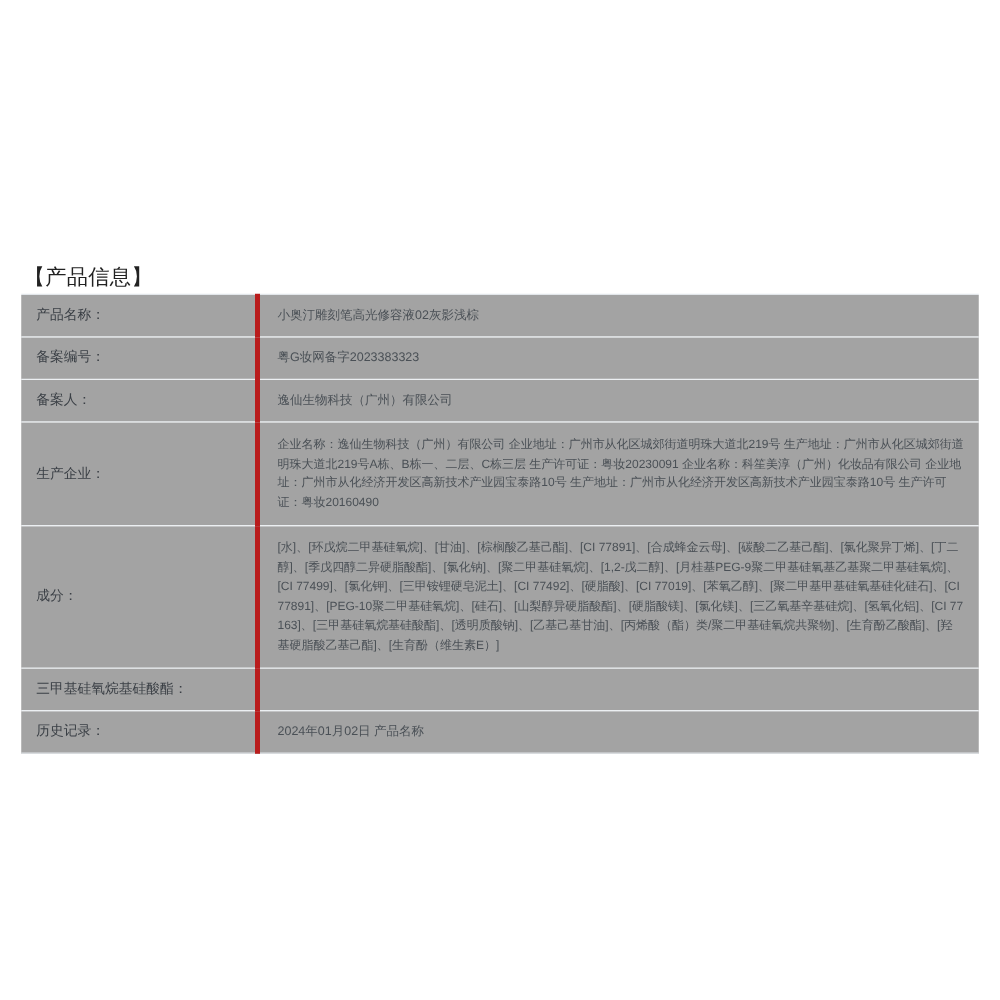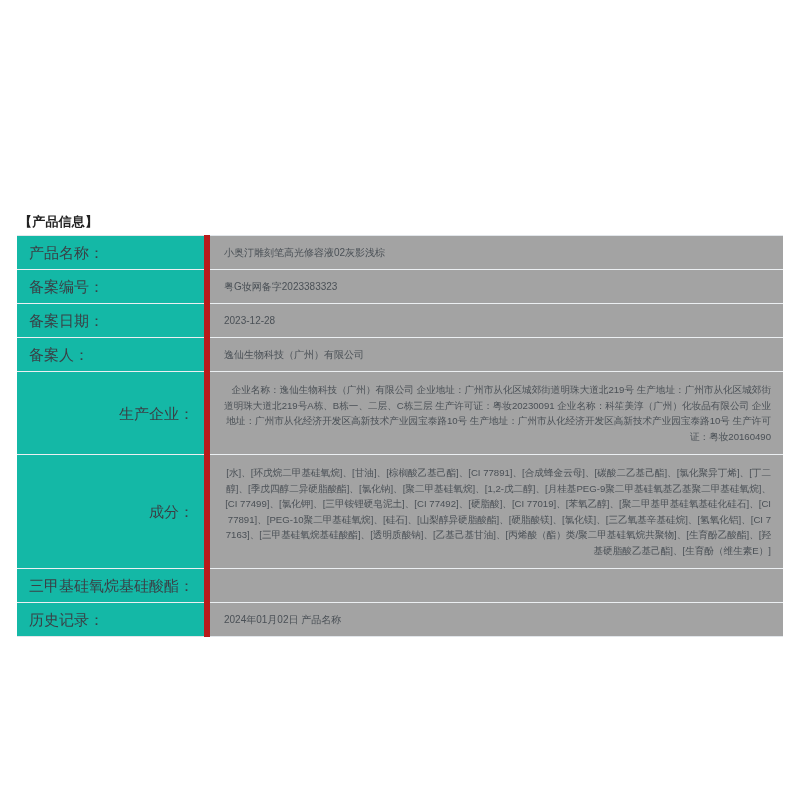--- a/index.html
+++ b/index.html
@@ -17,88 +17,84 @@
     background: #ffffff;
     box-sizing: border-box;
   }
   .doc-wrap {
     position: absolute;
     left: 17px;
     top: 215px;
     width: 766px;
   }
   .section-title {
-    font-size: 13px;
+    font-size: 17px;
     color: #222222;
-    font-weight: bold;
+    font-weight: normal;
     letter-spacing: 0.2px;
     margin: 0 0 6px 2px;
     line-height: 14px;
   }
   table.info-table {
     width: 766px;
     border-collapse: collapse;
     table-layout: fixed;
     border-top: 1px solid #e2e6ea;
     border-bottom: 1px solid #e2e6ea;
   }
   table.info-table tr {
     border-bottom: 1px solid #eceff2;
   }
   table.info-table tr:last-child {
     border-bottom: none;
   }
   td.label-cell {
     width: 165px;
-    background: #14b8a6;
+    background: #a3a3a3;
     color: #3a3f45;
-    font-size: 15px;
+    font-size: 11px;
     padding: 9px 10px 9px 12px;
     vertical-align: middle;
     line-height: 15px;
-    border-right: 6px solid #b91c1c;
+    border-right: 4px solid #b91c1c;
     white-space: nowrap;
   }
   td.value-cell {
     background: #a3a3a3;
     color: #4a5056;
     font-size: 10px;
     padding: 9px 12px 9px 14px;
     vertical-align: middle;
     line-height: 15px;
     word-break: break-all;
   }
   td.value-cell.multiline {
     line-height: 15.5px;
     font-size: 9.6px;
   }
   td.value-cell.empty {
     height: 12px;
   }
-  .row-tall td { padding-top: 10px; padding-bottom: 10px; text-align: right; }
+  .row-tall td { padding-top: 10px; padding-bottom: 10px; }
 </style>
 </head>
 <body>
 
 <div id="page">
   <div class="doc-wrap">
     <div class="section-title">【产品信息】</div>
     <table class="info-table">
       <tbody>
         <tr>
           <td class="label-cell">产品名称：</td>
           <td class="value-cell">小奥汀雕刻笔高光修容液02灰影浅棕</td>
         </tr>
         <tr>
           <td class="label-cell">备案编号：</td>
           <td class="value-cell">粤G妆网备字2023383323</td>
-        </tr>
-        <tr>
-          <td class="label-cell">备案日期：</td>
-          <td class="value-cell">2023-12-28</td>
         </tr>
         <tr>
           <td class="label-cell">备案人：</td>
           <td class="value-cell">逸仙生物科技（广州）有限公司</td>
         </tr>
         <tr class="row-tall">
           <td class="label-cell">生产企业：</td>
           <td class="value-cell multiline">企业名称：逸仙生物科技（广州）有限公司 企业地址：广州市从化区城郊街道明珠大道北219号 生产地址：广州市从化区城郊街道明珠大道北219号A栋、B栋一、二层、C栋三层 生产许可证：粤妆20230091 企业名称：科笙美淳（广州）化妆品有限公司 企业地址：广州市从化经济开发区高新技术产业园宝泰路10号 生产地址：广州市从化经济开发区高新技术产业园宝泰路10号 生产许可证：粤妆20160490</td>
         </tr>
         <tr class="row-tall">

